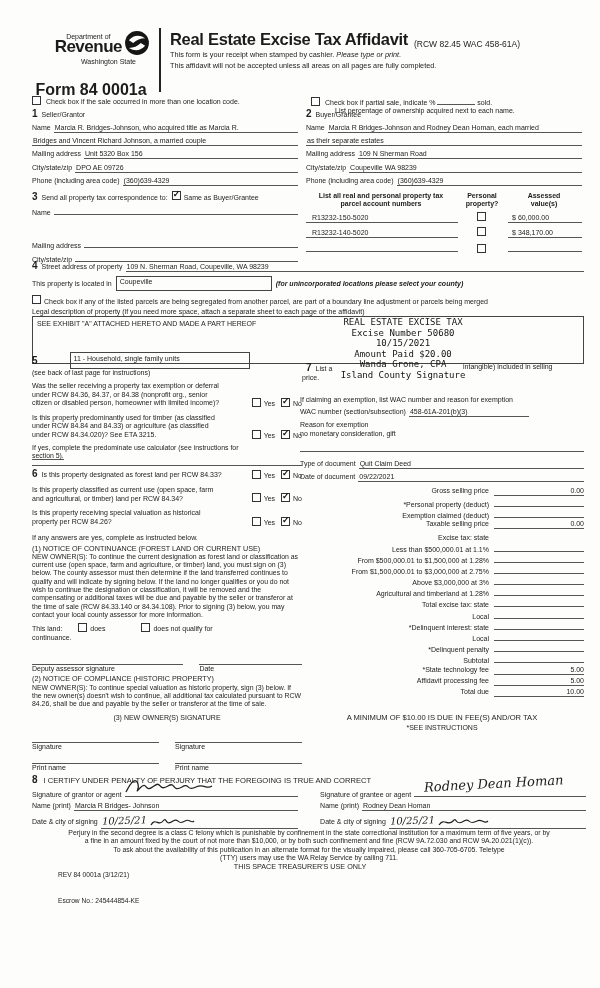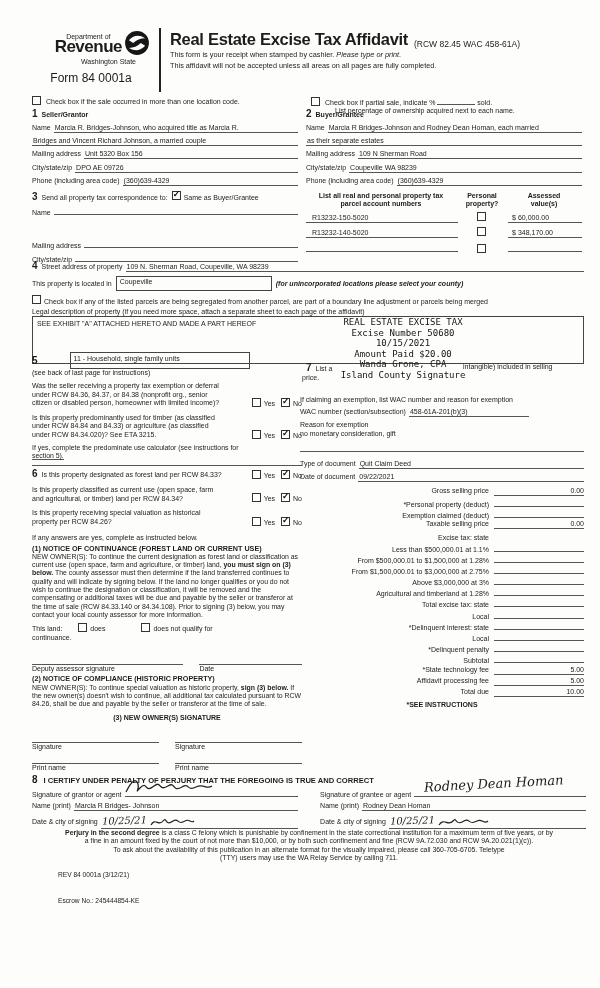--- a/index.html
+++ b/index.html
@@ -1,29 +1,29 @@
 <!DOCTYPE html>
 <html><head>
 <meta charset="utf-8">
 <style>
   html,body{margin:0;padding:0;background:#e8e8e8;}
   .page{position:relative;width:600px;height:988px;background:#fdfdfc;color:#1c1c1c;
         font-family:"Liberation Sans",sans-serif;font-size:7px;overflow:hidden;}
-  .b{font-weight:bold}
+  .b{font-weight:normal}
   .i{font-style:italic}
   .bi{font-weight:bold;font-style:italic}
   
   .header{position:absolute;left:32px;top:28px;right:18px;display:flex;}
   .logo{width:118px;text-align:center;padding-top:2px}
   .logo-row{display:flex;justify-content:flex-end;align-items:center}
   .logo-txt{margin-right:2px}
   .dept{font-size:7px}
   .revenue{font-size:17px;font-weight:bold;letter-spacing:-.5px;line-height:14px}
   .wastate{font-size:7px;text-align:right;margin-top:1px;margin-right:14px}
-  .formnum{font-size:12px;font-weight:normal;margin-top:6px}
+  .formnum{font-size:16px;font-weight:bold;margin-top:16px}
   .hdr-div{border-left:2px solid #222;margin:0 9px;height:64px}
   .title-block{flex:1;padding-top:2px}
   .title-line{display:flex;align-items:flex-end}
   .title{font-size:16.5px;font-weight:bold;letter-spacing:-.3px;white-space:nowrap}
   .rcw{font-size:8.5px;margin-left:6px;white-space:nowrap}
   .sub{font-size:7.3px;margin-top:2.2px;line-height:8.6px}
   
   .cb{display:inline-block;width:7px;height:7px;border:1px solid #333;vertical-align:-1px;
       margin:0 3px 0 0;position:relative;background:#fff;flex:none}
   .cb.checked::after{content:"\2713";position:absolute;left:0px;top:-3px;font-size:9px;font-weight:bold;color:#111}
@@ -443,20 +443,21 @@
         </div>
       <div class="taxline">
           <span>Affidavit processing fee</span>
           <span class="taxval">5.00</span>
         </div>
       <div class="taxline">
           <span>Total due</span>
           <span class="taxval">10.00</span>
         </div>
     </div>
+    <div class="b" style="text-align:center;margin-top:14px;font-size:7.6px">A MINIMUM OF $10.00 IS DUE IN FEE(S) AND/OR TAX</div>
     <div class="b" style="text-align:center;margin-top:2px">*SEE INSTRUCTIONS</div>
   </div>
 
   <div class="sec8">
     <div><span class="secnum">8</span>
       <span class="b" style="font-size:7.6px">I CERTIFY UNDER PENALTY OF PERJURY THAT THE FOREGOING IS TRUE AND CORRECT</span></div>
     <div class="s8cols">
       <div class="s8col">
         <div class="row" style="position:relative">
           <span class="lbl">Signature of grantor or agent</span>
@@ -499,16 +500,17 @@
       </div>
     </div>
   </div>
 
   <div class="footer">
     <div><span class="b">Perjury in the second degree</span><span> is a class C felony which is punishable by confinement in the state correctional institution for a maximum term of five years, or by</span></div>
     <div>a fine in an amount fixed by the court of not more than $10,000, or by both such confinement and fine (RCW 9A.72.030 and RCW 9A.20.021(1)(c)).</div>
     <div>To ask about the availability of this publication in an alternate format for the visually impaired, please call 360-705-6705. Teletype</div>
     <div>(TTY) users may use the WA Relay Service by calling 711.</div>
   </div>
+  <div class="treasurer">THIS SPACE TREASURER'S USE ONLY</div>
   <div class="rev">REV 84 0001a (3/12/21)</div>
   <div class="escrow">Escrow No.: 245444854-KE</div>
 
 </div>
 
 </body></html>

